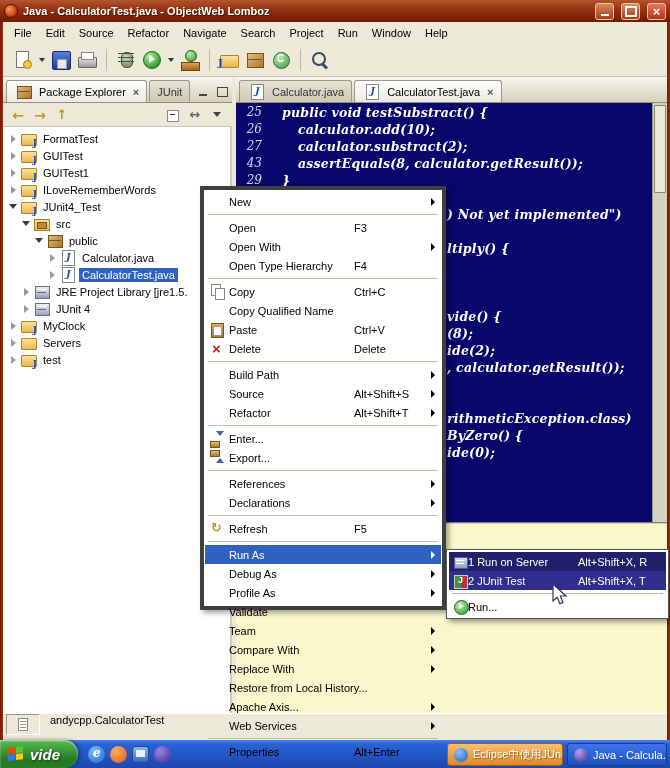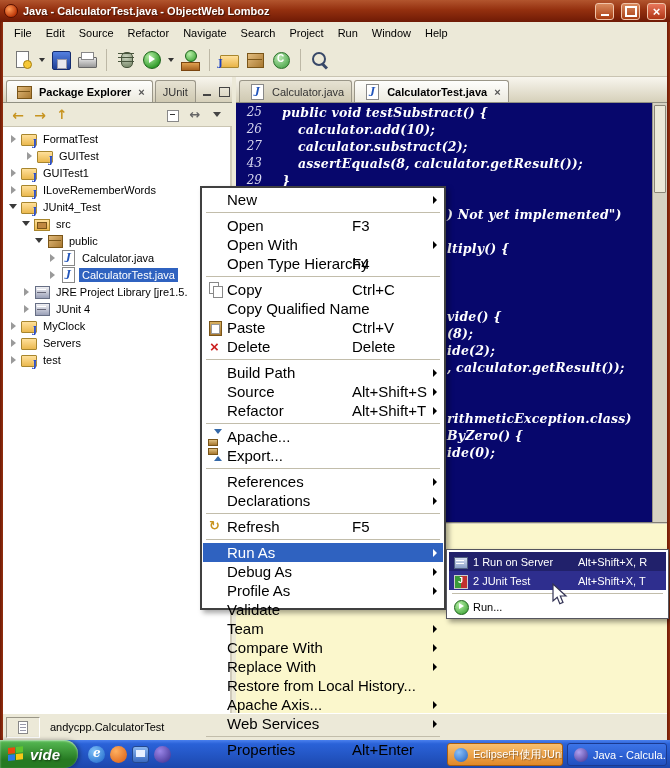--- a/index.html
+++ b/index.html
@@ -46,21 +46,21 @@
   .g-search::before{content:"";position:absolute;left:4px;top:4px;width:10px;height:10px;border:2.5px solid #384868;border-radius:50%}
   .g-search::after{content:"";position:absolute;left:14px;top:14px;width:7px;height:3px;background:#384868;transform:rotate(45deg);transform-origin:0 50%}
 
   
   .win-edge{position:absolute;top:22px;width:3px;height:718px;z-index:4;background:linear-gradient(90deg,var(--c-title-bot),var(--c-title-mid))}
   .win-edge.left{left:0}.win-edge.right{right:0}
 
   
   .view-tabs{position:absolute;left:3px;top:77px;width:229px;height:26px;background:linear-gradient(#f8f6ee,#d6d0ba);border-bottom:1px solid #919082;display:flex;align-items:flex-end;gap:2px;padding:2px 2px 0 3px}
   .vtab{height:22px;display:flex;align-items:center;gap:4px;padding:0 7px;font-size:11px;border:1px solid #9a9688;border-bottom:none;border-radius:3px 3px 0 0;background:linear-gradient(#e6e2d2,#cfc9b2);color:#333;white-space:nowrap}
-  .vtab.active{background:linear-gradient(#fefefc,#eceadf);font-weight:bold;color:#000}
+  .vtab.active{background:linear-gradient(#fefefc,#eceadf);font-weight:normal;color:#000}
   .tab-close{margin-left:3px;color:#555}
   .tab-close::before{content:"×";font:bold 11px "Liberation Sans",sans-serif}
   .vt-spacer{flex:1}
   .pbtn{width:15px;height:13px;position:relative;margin:0 1px 4px 0}
   .pbtn.minv::before{content:"";position:absolute;left:3px;bottom:2px;width:8px;height:2px;background:#444}
   .pbtn.maxv::before{content:"";position:absolute;left:3px;top:2px;width:9px;height:8px;border:1.5px solid #444}
   .view-toolbar{position:absolute;left:3px;top:103px;width:229px;height:24px;background:var(--c-chrome);border-bottom:1px solid #cac5b2;display:flex;align-items:center;padding:0 4px}
   .vtico{width:22px;height:20px;position:relative;display:flex;align-items:center;justify-content:center;font-family:"DejaVu Sans",sans-serif}
   .g-back::before{content:"←";font-weight:bold;font-size:14px;color:#c79420}
   .g-fwd::before{content:"→";font-weight:bold;font-size:14px;color:#c79420}
@@ -93,21 +93,21 @@
   
   .editor-tabs{position:absolute;left:236px;top:77px;width:431px;height:26px;background:linear-gradient(#f8f6ee,#d6d0ba);border-bottom:1px solid #919082;display:flex;align-items:flex-end;gap:2px;padding:2px 0 0 3px}
   .editor{position:absolute;left:236px;top:103px;width:431px;height:419px;background:var(--c-editor,#07076c);overflow:hidden}
   .gnum{position:absolute;left:2px;width:24px;text-align:right;font:italic 12px "DejaVu Serif",serif;color:#d8d8f0}
   .code{position:absolute;white-space:pre;font:bold italic 12.5px "DejaVu Serif",serif;color:#fff;letter-spacing:.2px}
   .scrollbar{position:absolute;right:0;top:0;width:15px;height:100%;background:#d6d2c2;border-left:1px solid #9a9688}
   .thumb{position:absolute;left:1px;top:2px;width:12px;height:88px;background:var(--c-chrome);border:1px solid #8a8678;border-radius:1px}
   .console{position:absolute;left:236px;top:522px;width:431px;height:191px;background:var(--c-console,#fbf7cc);border-top:2px groove #d6d2c2}
 
   
-  .statusbar{position:absolute;left:3px;top:713px;width:664px;height:27px;z-index:5;background:var(--c-chrome);border-top:1px solid #fff;display:flex;align-items:center}
+  .statusbar{position:absolute;left:3px;top:713px;width:664px;height:27px;z-index:5;background:var(--c-chrome);border-top:1px solid #fff;display:flex;}
   .status-cell{width:34px;height:21px;margin-left:3px;border:1px solid;border-color:#9a9688 #fff #fff #9a9688;display:flex;align-items:center;justify-content:center}
   .status-ic{width:10px;height:13px;background:#fff;border:1px solid #888;position:relative}
   .status-ic::after{content:"";position:absolute;left:1px;top:2px;width:6px;height:1px;background:#99a;box-shadow:0 3px 0 #99a,0 6px 0 #99a}
   .status-text{font-size:11px;margin-left:10px;color:#000}
 
   
   .taskbar{position:absolute;left:0;top:740px;width:670px;height:28px;z-index:40;display:flex;align-items:center;
     background:linear-gradient(var(--c-task-top,#4a80ee),var(--c-task-mid,#2a62d8) 14%,var(--c-task-bot,#1c47ad))}
   .start{height:28px;padding:0 18px 0 8px;border-radius:0 14px 14px 0;display:flex;align-items:center;gap:5px;color:#fff;
     font:bold italic 15px "Liberation Sans",sans-serif;text-shadow:1px 1px 2px rgba(0,0,0,.5);
@@ -125,21 +125,21 @@
   .qlic.desk::after{content:"";position:absolute;left:3px;top:3px;width:9px;height:7px;background:#e8f0ff}
   .qlic.ecl{background:radial-gradient(circle at 35% 30%,#9a86e8,#3a2a8a);border-radius:50%}
   .taskbtn{position:absolute;top:743px;height:23px;z-index:41;border-radius:3px;display:flex;align-items:center;gap:5px;padding:0 6px;color:#fff;font-size:11px;white-space:nowrap;overflow:hidden}
   .taskbtn.attention{left:447px;width:116px;background:linear-gradient(#f8c070,#e08828);border:1px solid #a85e10;text-shadow:1px 1px 1px rgba(0,0,0,.4)}
   .taskbtn.normal{left:567px;width:100px;background:linear-gradient(#3c74e8,#2050c0);border:1px solid #1a3a90}
   .tbic{width:14px;height:14px;border-radius:50%;flex:0 0 14px}
   .tbic.browser{background:radial-gradient(circle at 35% 30%,#8ac0f8,#2060c0)}
   .tbic.eclipse{background:radial-gradient(circle at 35% 30%,#b0a0f0,#40308e)}
 
   
-  .cmenu{position:absolute;left:200px;top:186px;width:246px;height:424px;z-index:50;background:#fff;border:2px solid #404040;box-shadow:3px 3px 5px rgba(0,0,0,.35);padding:2px 1px;font-size:15px}
+  .cmenu{position:absolute;left:200px;top:186px;width:246px;height:424px;z-index:50;background:#fff;border:4px solid #404040;box-shadow:3px 3px 5px rgba(0,0,0,.35);padding:2px 1px;font-size:11px}
   .mi{height:19px;display:flex;align-items:center;position:relative;padding-left:3px;color:#000}
   .mi .ic{width:19px;height:19px;flex:0 0 19px;position:relative}
   .mi .lbl{white-space:nowrap;padding-left:2px}
   .mi .sc{position:absolute;left:149px;white-space:nowrap}
   .mi .arr{position:absolute;right:6px;top:50%;transform:translateY(-50%);border-left:4px solid #000;border-top:4px solid transparent;border-bottom:4px solid transparent}
   .mi.hl{background:var(--c-sel,#2f62c0);color:#fff}
   .mi.hl .arr{border-left-color:#fff}
   .msep{height:1px;background:#c2bdab;margin:3px 3px}
   .mic-copy::before{content:"";position:absolute;left:3px;top:2px;width:8px;height:10px;background:#fff;border:1px solid #888}
   .mic-copy::after{content:"";position:absolute;left:7px;top:6px;width:8px;height:10px;background:#fff;border:1px solid #888}
@@ -147,21 +147,21 @@
   .mic-paste::after{content:"";position:absolute;left:5px;top:6px;width:7px;height:8px;background:#fff;border:1px solid #999}
   .mic-delete::before{content:"×";position:absolute;left:4px;top:1px;font:bold 15px "Liberation Sans",sans-serif;color:#cc2020}
   .mic-import::before{content:"";position:absolute;left:2px;top:12px;width:8px;height:5px;background:linear-gradient(#e0c080,#a87830);border:1px solid #7a5518}
   .mic-import::after{content:"";position:absolute;left:8px;top:2px;border-top:5px solid #3468a8;border-left:4px solid transparent;border-right:4px solid transparent}
   .mic-export::before{content:"";position:absolute;left:2px;top:2px;width:8px;height:5px;background:linear-gradient(#e0c080,#a87830);border:1px solid #7a5518}
   .mic-export::after{content:"";position:absolute;left:8px;top:10px;border-bottom:5px solid #3468a8;border-left:4px solid transparent;border-right:4px solid transparent}
   .mic-refresh::before{content:"↻";position:absolute;left:3px;top:1px;font:bold 13px "DejaVu Sans",sans-serif;color:#c89420}
 
   
   .smenu{position:absolute;left:446px;top:549px;width:223px;z-index:55;background:#fff;border:1px solid #55555e;box-shadow:3px 3px 5px rgba(0,0,0,.4);padding:2px;font-size:11px}
-  .smi{height:19px;display:flex;align-items:center;gap:5px;padding:0 4px;color:#000;position:relative}
+  .smi{height:19px;display:flex;align-items:center;padding:0 4px;color:#000;position:relative}
   .smi .sc{position:absolute;left:129px;white-space:nowrap}
   .smi.dark1{background:var(--c-subdark1,#21216b);color:#fff}
   .smi.dark2{background:var(--c-subdark2,#2e2e8e);color:#fff}
   .sic{width:15px;height:14px;position:relative;flex:0 0 15px}
   .sic-server::before{content:"";position:absolute;left:1px;top:2px;width:12px;height:10px;background:linear-gradient(#d8e0f0,#8aa0c8);border:1px solid #505f80}
   .sic-server::after{content:"";position:absolute;left:3px;top:5px;width:8px;height:1px;background:#fff;box-shadow:0 3px 0 #fff}
   .sic-junit::before{content:"";position:absolute;left:1px;top:1px;width:12px;height:12px;background:linear-gradient(90deg,#3a9a3a 50%,#c03030 50%);border:1px solid #ccc}
   .sic-junit::after{content:"J";position:absolute;left:5px;top:1px;font:bold 9px "Liberation Sans",sans-serif;color:#fff}
   .sic-run::before{content:"";position:absolute;left:1px;top:0;width:13px;height:13px;border-radius:50%;background:radial-gradient(circle at 35% 30%,#b8f0a8,#2e9a28);border:1px solid #1c641a}
   .sic-run::after{content:"";position:absolute;left:6px;top:3.5px;border-left:5px solid #fff;border-top:3.5px solid transparent;border-bottom:3.5px solid transparent}
@@ -239,21 +239,21 @@
       <span class="vtico g-vmenu"></span>
     </span>
   </div>
 
   <div class="tree">
     <div class="trow" style="padding-left:4px">
       <span class="exp c"></span>
       <span class="ticon jproj"></span>
       <span class="tlabel">FormatTest</span>
     </div>
-    <div class="trow" style="padding-left:20px">
+    <div class="trow" style="padding-left:4px">
       <span class="exp c"></span>
       <span class="ticon jproj"></span>
       <span class="tlabel">GUITest</span>
     </div>
     <div class="trow" style="padding-left:4px">
       <span class="exp c"></span>
       <span class="ticon jproj"></span>
       <span class="tlabel">GUITest1</span>
     </div>
     <div class="trow" style="padding-left:4px">
@@ -444,21 +444,21 @@
     </div>
     <div class="mi">
       <span class="ic"></span>
       <span class="lbl">Refactor</span>
       <span class="sc">Alt+Shift+T</span>
       <span class="arr"></span>
     </div>
     <div class="msep"></div>
     <div class="mi">
       <span class="ic mic-import"></span>
-      <span class="lbl">Apache...</span>
+      <span class="lbl">Enter...</span>
     </div>
     <div class="mi">
       <span class="ic mic-export"></span>
       <span class="lbl">Export...</span>
     </div>
     <div class="msep"></div>
     <div class="mi">
       <span class="ic"></span>
       <span class="lbl">References</span>
       <span class="arr"></span>

